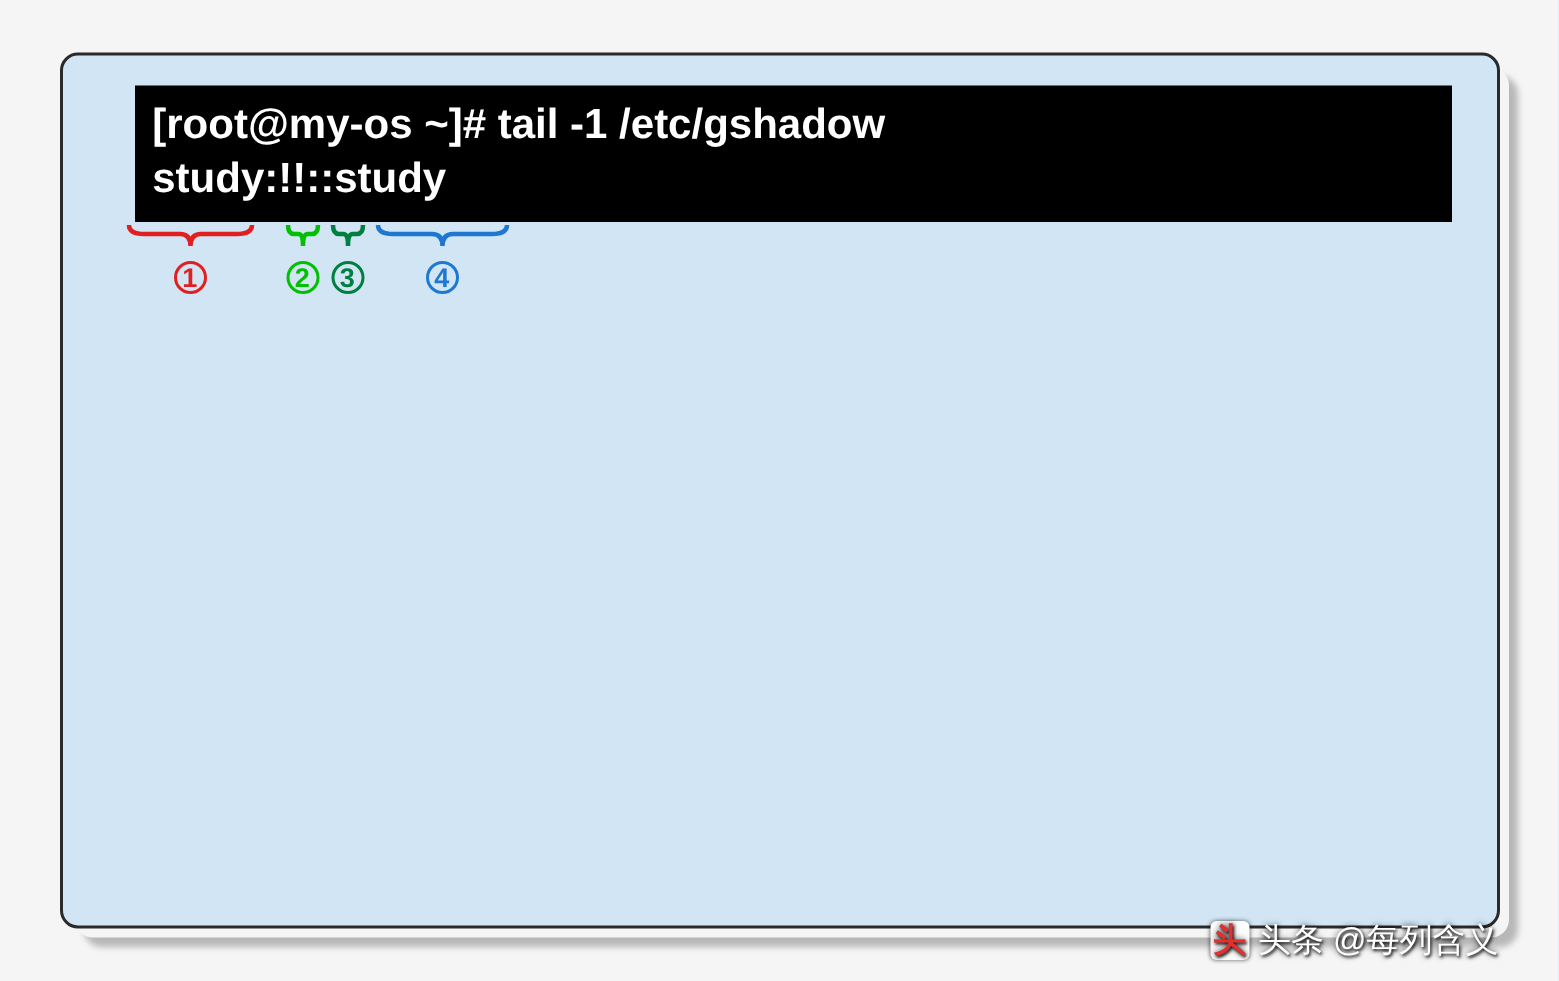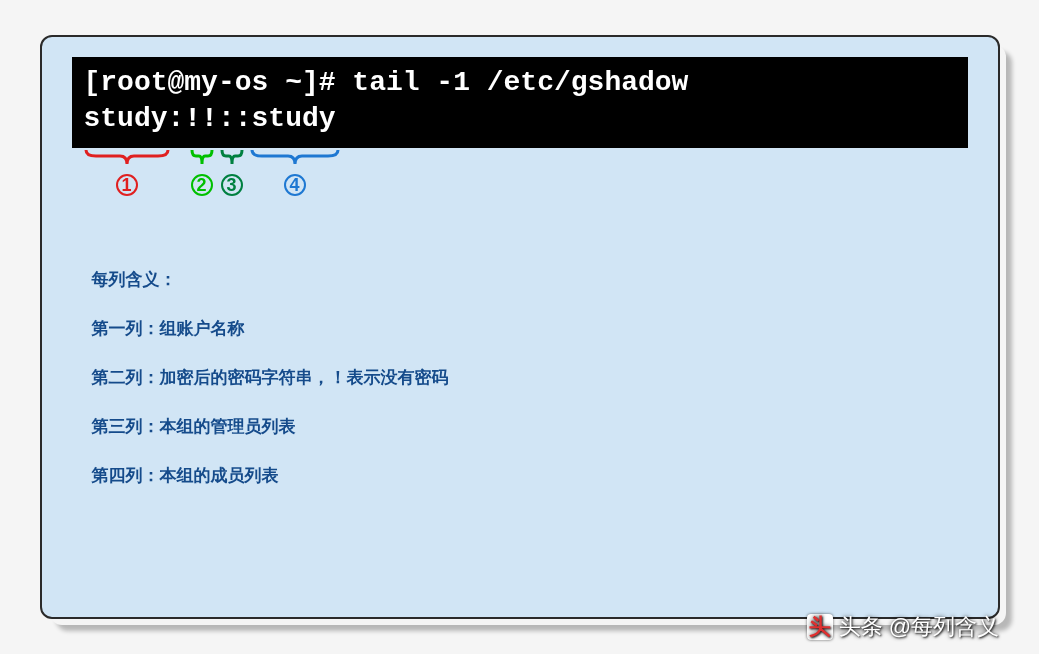--- a/index.html
+++ b/index.html
@@ -29,25 +29,25 @@
       bottom: -8px;
       width: 100%;
       height: 100%;
       border-radius: 12px;
       box-shadow: 6px 6px 4px rgba(0,0,0,0.25);
       z-index: -1;
     }
     .terminal {
       background: #000;
       color: #fff;
-      font-family: Liberation Mono, monospace;
+      font-family: Liberation Sans, sans-serif;
       font-size: 28px;
       font-weight: bold;
       padding: 8px 12px 10px 12px;
-      margin: 20px 30px 0 30px;
+      margin: 20px 30px 0 48px;
       line-height: 1.3;
       white-space: pre;
     }
     .brackets-row {
       position: relative;
       height: 60px;
       margin: 0 30px;
     }
     .bracket {
       position: absolute;
@@ -139,27 +139,20 @@
       <span class="num">3</span>
     </div>
     <div class="bracket b4">
       <svg width="90" height="20">
         <path d="M2,2 Q2,8 12,8 L38,8 Q45,8 45,16 Q45,8 52,8 L78,8 Q88,8 88,2" fill="none" stroke="#1e78d2" stroke-width="3"></path>
       </svg>
       <span class="num">4</span>
     </div>
   </div>
 
-  <div class="content">
-    <p>每列含义：</p>
-    <p>第一列：组账户名称</p>
-    <p>第二列：加密后的密码字符串，！表示没有密码</p>
-    <p>第三列：本组的管理员列表</p>
-    <p>第四列：本组的成员列表</p>
-  </div>
 
 </div>
 
 <div class="watermark">
   <span class="watermark-icon">头</span>
   <span>头条</span>
   <span>@每列含义</span>
 </div>
 
 </body></html>

